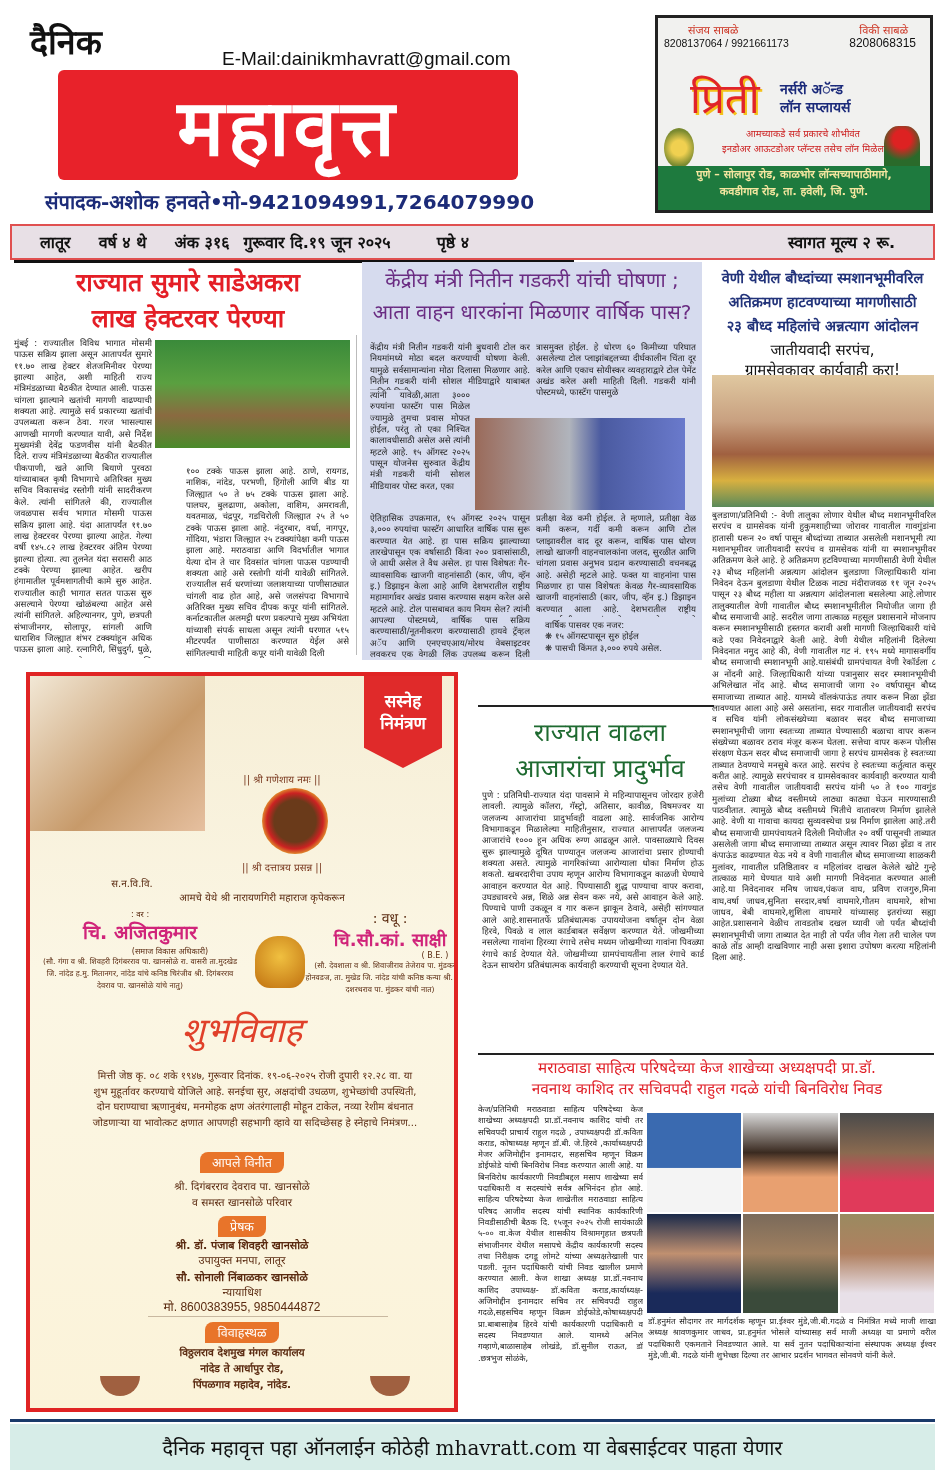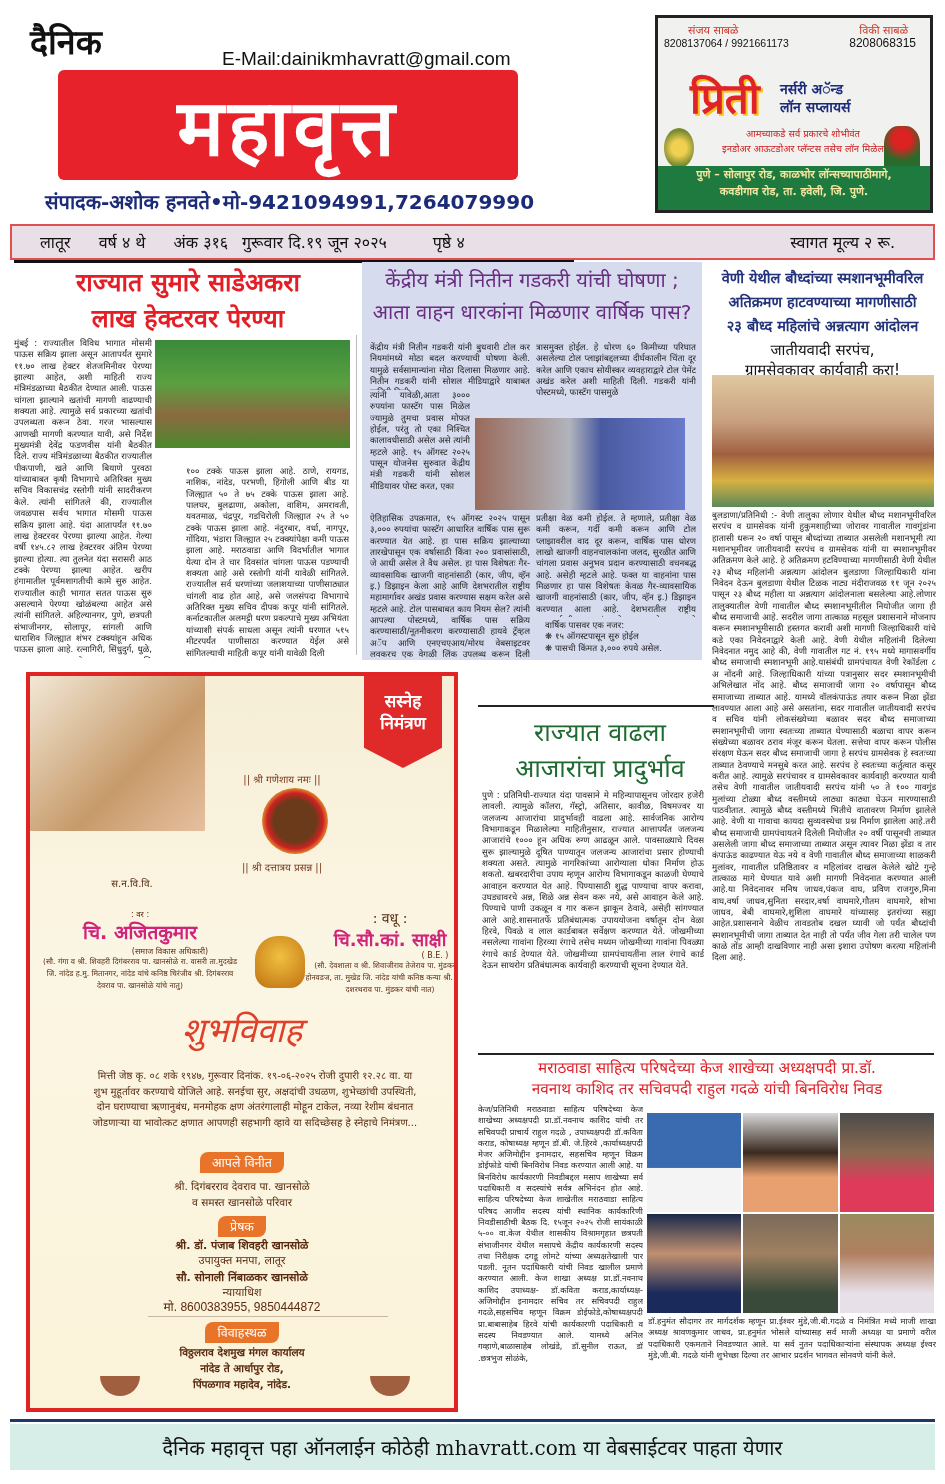--- a/index.html
+++ b/index.html
@@ -8,28 +8,28 @@
 
 .dainik{left:30px;top:18px;font-size:34px;font-weight:bold;color:#111;font-family:"DejaVu Sans",sans-serif}
 .email{left:222px;top:48px;font-size:19px;font-family:"Liberation Sans",sans-serif;color:#111}
 .title{left:58px;top:70px;width:460px;height:110px;background:#e8222a;color:#fff;font-size:78px;font-weight:bold;display:flex;align-items:center;justify-content:center;letter-spacing:4px;border-radius:6px;font-family:"DejaVu Sans",sans-serif}
 .editor{left:45px;top:188px;font-size:20px;font-weight:bold;color:#1c2b78;font-family:"DejaVu Sans",sans-serif}
 .ad{left:655px;top:15px;width:278px;height:198px;border:3px solid #222;background:#f1f1ef;overflow:hidden}
 .ad .n1{position:absolute;left:30px;top:4px;font-size:11px;color:#c32}
 .ad .p1{position:absolute;left:6px;top:19px;font-size:10.5px;font-family:"Liberation Sans",sans-serif}
 .ad .n2{position:absolute;right:22px;top:4px;font-size:11px;color:#c32}
 .ad .p2{position:absolute;right:14px;top:18px;font-size:12px;font-family:"Liberation Sans",sans-serif}
-.ad .brand{position:absolute;left:32px;top:50px;font-size:42px;font-weight:bold;color:#e0232a;text-shadow:2px 2px 0 #f4c21a}
+.ad .brand{position:absolute;left:32px;top:50px;font-size:42px;font-weight:normal;color:#e0232a;text-shadow:2px 2px 0 #f4c21a}
 .ad .sub{position:absolute;left:122px;top:62px;font-size:14px;font-weight:bold;color:#1b2a7a;line-height:18px}
 .ad .desc{position:absolute;left:40px;top:108px;width:210px;text-align:center;font-size:9.5px;color:#c22;line-height:15px}
 .ad .flw{position:absolute;left:6px;top:110px;width:30px;height:40px;border-radius:50%;background:radial-gradient(circle,#f0d050 30%,#7a8a30 70%)}
 .ad .pot{position:absolute;right:10px;top:108px;width:36px;height:44px;background:radial-gradient(circle at 50% 30%,#d22 25%,#2a6a2a 60%);border-radius:40% 40% 10% 10%}
 .ad .addr{position:absolute;left:0;bottom:0;width:100%;height:44px;background:#1e7a3e;color:#f5e6a0;font-size:11px;text-align:center;line-height:17px;padding-top:0;font-weight:bold}
 
-.infobar{left:10px;top:224px;width:925px;height:36px;border:2px solid #e05050;background:#e8e0e6;display:flex;align-items:center;font-weight:normal;font-size:16px}
+.infobar{left:10px;top:224px;width:925px;height:36px;border:2px solid #e05050;background:#e8e0e6;display:flex;align-items:center;font-weight:bold;font-size:16px}
 .infobar span{margin-left:28px}
 .infobar .pr{margin-left:auto;margin-right:38px}
 .uline{left:14px;top:260px;width:560px;height:3px;background:#111}
 
 .h1{left:18px;top:265px;width:340px;text-align:center;color:#e41e26;font-size:25px;font-weight:bold;line-height:36px}
 .col{font-size:8.6px;line-height:11.35px;text-align:justify;color:#222}
 .boxblue{left:362px;top:262px;width:340px;height:398px;background:#d6dbee}
 .h2{left:362px;top:264px;width:340px;text-align:center;color:#6a2c82;font-size:20px;line-height:32px}
 .h3{left:705px;top:266px;width:235px;text-align:center;color:#22337a;font-size:14.5px;font-weight:bold;line-height:24px}
 .h3b{left:705px;top:340px;width:235px;text-align:center;color:#111;font-size:15px;font-weight:normal;line-height:20px}
@@ -133,20 +133,21 @@
 <div class="abs photo protest"></div>
 <div class="abs col" style="left:712px;top:510px;width:224px;height:536px;overflow:hidden">बुलडाणा/प्रतिनिधी :- वेणी तालुका लोणार येथील बौध्द मशानभूमीवरिल सरपंच व ग्रामसेवक यांनी हुकुमशाहीच्या जोरावर गावातील गावगुंडांना हातासी धरून २० वर्षा पासून बौध्दांच्या ताब्यात असलेली मशानभूमी त्या मशानभूमीवर जातीयवादी सरपंच व ग्रामसेवक यांनी या स्मशानभूमीवर अतिक्रमण केले आहे. हे अतिक्रमण हटविण्याच्या मागणीसाठी वेणी येथील २३ बौध्द महिलांनी अन्नत्याग आंदोलन बुलडाणा जिल्हाधिकारी यांना निवेदन देऊन बुलडाणा येथील टिळक नाट्य मंदीराजवळ ११ जून २०२५ पासून २३ बौध्द महीला या अन्नत्याग आंदोलनाला बसलेल्या आहे.लोणार तालुक्यातील वेणी गावातील बौध्द स्मशानभूमीतील नियोजीत जागा ही बौध्द समाजाची आहे. सदरील जागा तात्काळ महसूल प्रशासनाने मोजनाप करून स्मशानभूमीसाठी हस्तगत करावी अशी मागणी जिल्हाधिकारी यांचे कडे एका निवेदनाद्वारे केली आहे. वेणी येथील महिलांनी दिलेल्या निवेदनात नमुद आहे की, वेणी गावातील गट नं. १९५ मध्ये मागासवर्गीय बौध्द समाजाची स्मशानभूमी आहे.यासंबंधी ग्रामपंचायत वेणी रेकॉर्डला ८ अ नोंदनी आहे. जिल्हाधिकारी यांच्या पत्रानुसार सदर स्मशानभूमीची अभिलेखात नोंद आहे. बौध्द समाजाची जागा २० वर्षापासून बौध्द समाजाच्या ताब्यात आहे. यामध्ये वॉलकंपाऊंड तयार करून निळा झेंडा लावण्यात आला आहे असे असतांना, सदर गावातील जातीयवादी सरपंच व सचिव यांनी लोकसंख्येच्या बळावर सदर बौध्द समाजाच्या स्मशानभूमीची जागा स्वतःच्या ताब्यात घेण्यासाठी बळाचा वापर करून संख्येच्या बळावर ठराव मंजूर करून घेतला. सत्तेचा वापर करून पोलीस संरक्षण घेऊन सदर बौध्द समाजाची जागा हे सरपंच ग्रामसेवक हे स्वतःच्या ताब्यात ठेवण्याचे मनसुबे करत आहे. सरपंच हे स्वतःच्या कर्तुत्वात कसूर करीत आहे. त्यामुळे सरपंचावर व ग्रामसेवकावर कार्यवाही करण्यात यावी तसेच वेणी गावातील जातीयवादी सरपंच यांनी ५० ते १०० गावगुंड मुलांच्या टोळ्या बौध्द वस्तीमध्ये लाठ्या काठ्या घेऊन मारण्यासाठी पाठवीतात. त्यामुळे बौध्द वस्तीमध्ये भितीचे वातावरण निर्माण झालेले आहे. वेणी या गावाचा कायदा सुव्यवस्थेचा प्रश्न निर्माण झालेला आहे.तरी बौध्द समाजाची ग्रामपंचायतने दिलेली नियोजीत २० वर्षी पासूनची ताब्यात असलेली जागा बौध्द समाजाच्या ताब्यात असून त्यावर निळा झेंडा व तार कंपाऊंड काढण्यात येऊ नये व वेणी गावातील बौध्द समाजाच्या शाळकरी मुलांवर, गावातील प्रतिष्ठितावर व महिलांवर दाखल केलेले खोटे गुन्हे तात्काळ मागे घेण्यात यावे अशी मागणी निवेदनात करण्यात आली आहे.या निवेदनावर मनिष जाधव,पंकज वाघ, प्रविण राजगुरु,मिना वाघ,वर्षा जाधव,सुनिता सरदार,वर्षा वाघमारे,गौतम वाघमारे, शोभा जाधव, बेबी वाघमारे,शुशिला वाघमारे यांच्यासह इतरांच्या सह्या आहेत.प्रशासनाने वेळीच तावडतोब दखल घ्यावी जो पर्यंत बौध्दांची स्मशानभूमीची जागा ताब्यात देत नाही तो पर्यंत जीव गेला तरी चालेल पण काळे तोंड आम्ही दाखविणार नाही असा इशारा उपोषण करत्या महिलांनी दिला आहे.</div>
 
 <div class="abs wedding">
   <div class="hand"></div>
   <div class="ribbon">सस्नेह निमंत्रण</div>
   <div class="t" style="top:96px;font-size:10px;color:#7a3a20;left:40px">|| श्री गणेशाय नमः ||</div>
   <div class="ganesh"></div>
   <div class="t" style="top:184px;font-size:10px;color:#7a3a20;left:40px">|| श्री दत्तात्रय प्रसन्न ||</div>
   <div class="t" style="top:200px;left:-110px;font-size:10px;color:#5a2a10">स.न.वि.वि.</div>
+  <div class="t" style="top:214px;left:20px;font-size:10px;color:#5a2a10">आमचे येथे श्री नारायणगिरी महाराज कृपेकरून</div>
 
   <div style="position:absolute;left:10px;top:232px;width:200px;text-align:center">
     <div style="font-size:8px;color:#5a2a10">: वर :</div>
     <div style="font-size:19px;font-weight:bold;color:#d0247a">चि. अजितकुमार</div>
     <div style="font-size:8px;color:#5a2a10;padding-left:60px">(समाज विकास अधिकारी)</div>
     <div style="font-size:7.6px;color:#5a2a10;line-height:12px">(सौ. गंगा व श्री. शिवहरी दिगंबरराव पा. खानसोळे रा. वासरी ता.मुदखेड जि. नांदेड ह.मु. मितानगर, नांदेड यांचे कनिष्ठ चिरंजीव श्री. दिगंबरराव देवराव पा. खानसोळे यांचे नातु)</div>
   </div>
   <div class="kalash"></div>
   <div style="position:absolute;left:270px;top:232px;width:180px;text-align:center">
     <div style="font-size:14px;color:#5a2a10">: वधू :</div>

